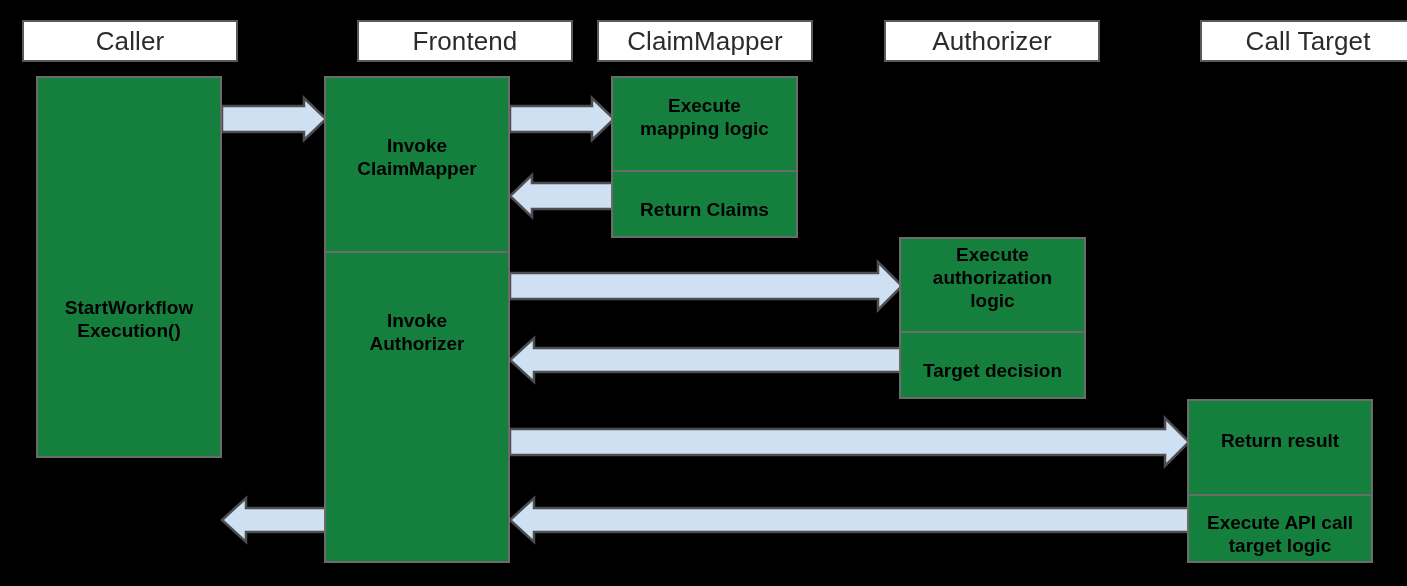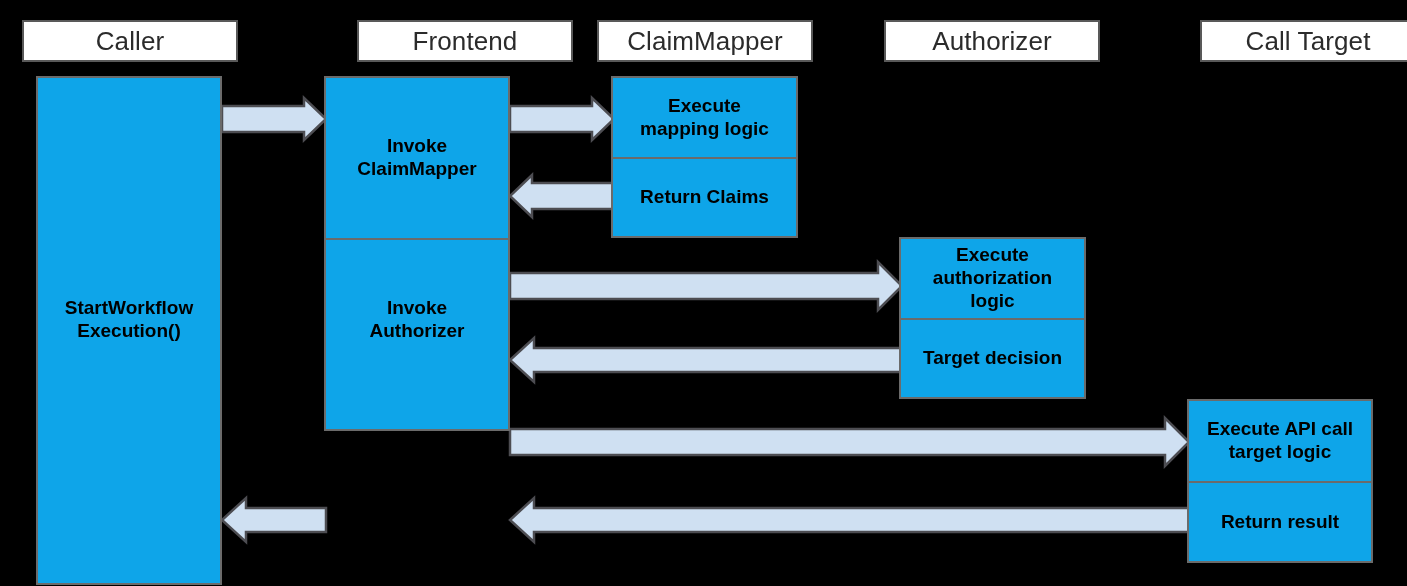--- a/index.html
+++ b/index.html
@@ -28,40 +28,41 @@
     color: #2b2b2b;
     font-size: 26px;
     font-weight: 400;
     letter-spacing: 0.1px;
   }
 
   
   .activation {
     position: absolute;
     box-sizing: border-box;
-    background: #0ea5e9;
+    background: #15803d;
     border: 2px solid #6b6b6b;
     display: flex;
     flex-direction: column;
   }
   .activation-seg {
     box-sizing: border-box;
     flex: none;
     display: flex;
     align-items: center;
     justify-content: center;
     text-align: center;
     color: #000000;
     font-size: 19px;
     font-weight: 700;
     line-height: 1.2;
     padding: 0 6px;
   }
   .activation-seg + .activation-seg {
     border-top: 2px solid #6b6b6b;
+    margin-top: 13px;
   }
   .seg-label { display: block; white-space: pre-line; }
 
   
   .arrow {
     position: absolute;
   }
   .arrow svg { display: block; overflow: visible; }
 </style>
 </head>
@@ -130,28 +131,28 @@
       <polygon points="679,10 24,10 24,0 0,22 24,44 24,34 679,34" fill="#cfe0f2" stroke="#4d4d52" stroke-width="2.5" stroke-linejoin="miter"></polygon>
     </svg>
   </div>
 
   <div class="arrow" style="left:222px; top:498px;">
     <svg width="104" height="44" viewBox="0 0 104 44">
       <polygon points="104,10 24,10 24,0 0,22 24,44 24,34 104,34" fill="#cfe0f2" stroke="#4d4d52" stroke-width="2.5" stroke-linejoin="miter"></polygon>
     </svg>
   </div>
 
-  <div class="activation" style="left:36px; top:76px; width:186px; height:509px;">
+  <div class="activation" style="left:36px; top:76px; width:186px; height:382px;">
     <div class="activation-seg" style="height:483px;">
       <span class="seg-label">StartWorkflow
 Execution()</span>
     </div>
   </div>
 
-  <div class="activation" style="left:324px; top:76px; width:186px; height:355px;">
+  <div class="activation" style="left:324px; top:76px; width:186px; height:487px;">
     <div class="activation-seg" style="height:160px;">
       <span class="seg-label">Invoke
 ClaimMapper</span>
     </div>
     <div class="activation-seg" style="height:161px;">
       <span class="seg-label">Invoke
 Authorizer</span>
     </div>
   </div>
 
@@ -171,21 +172,21 @@
 authorization
 logic</span>
     </div>
     <div class="activation-seg" style="height:79px;">
       <span class="seg-label">Target decision</span>
     </div>
   </div>
 
   <div class="activation" style="left:1187px; top:399px; width:186px; height:164px;">
     <div class="activation-seg" style="height:80px;">
+      <span class="seg-label">Return result</span>
+    </div>
+    <div class="activation-seg" style="height:80px;">
       <span class="seg-label">Execute API call
 target logic</span>
-    </div>
-    <div class="activation-seg" style="height:80px;">
-      <span class="seg-label">Return result</span>
     </div>
   </div>
 
 </div>
 
 </body></html>

